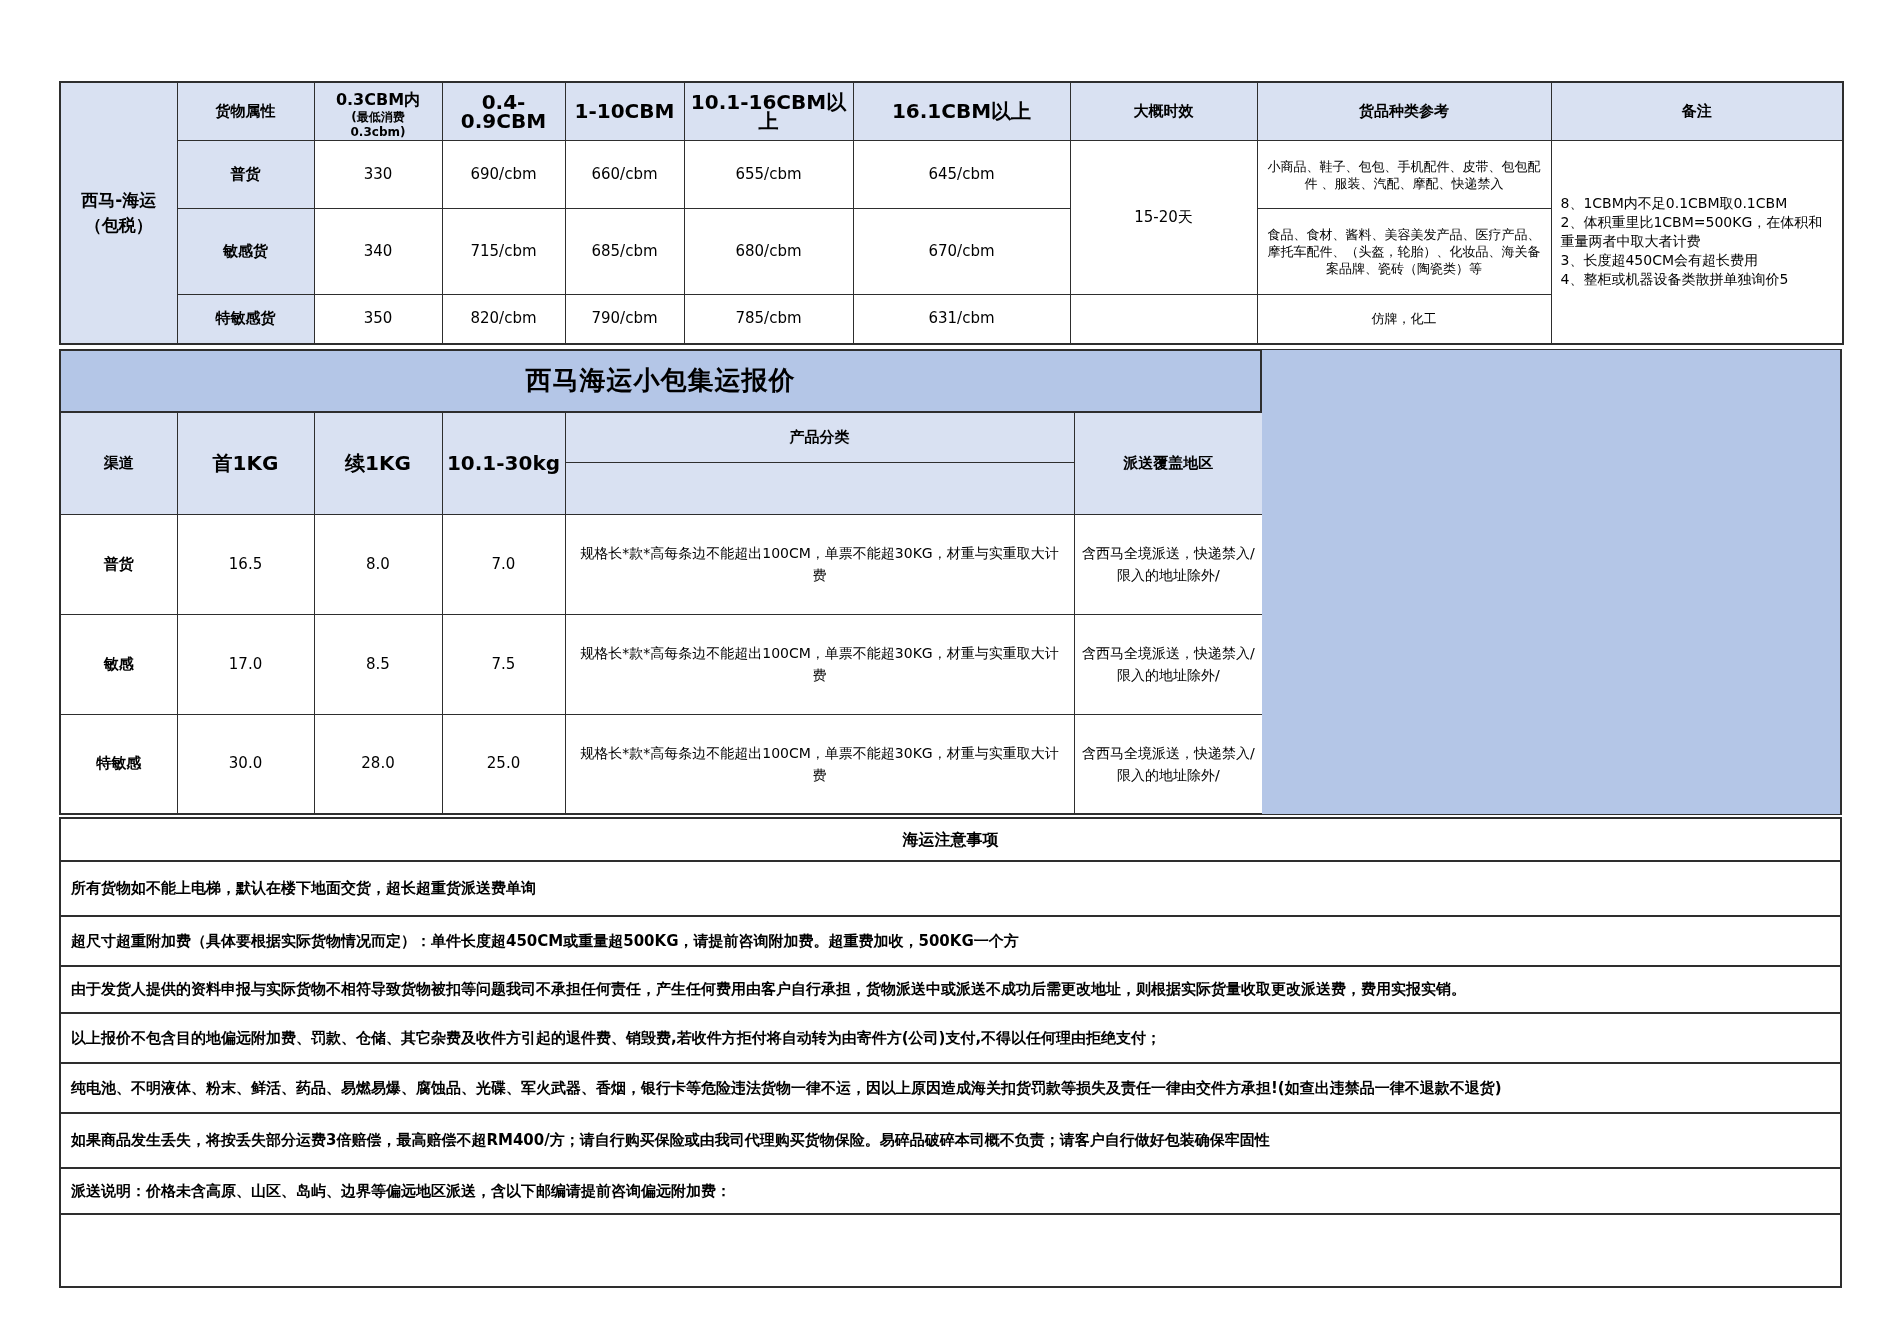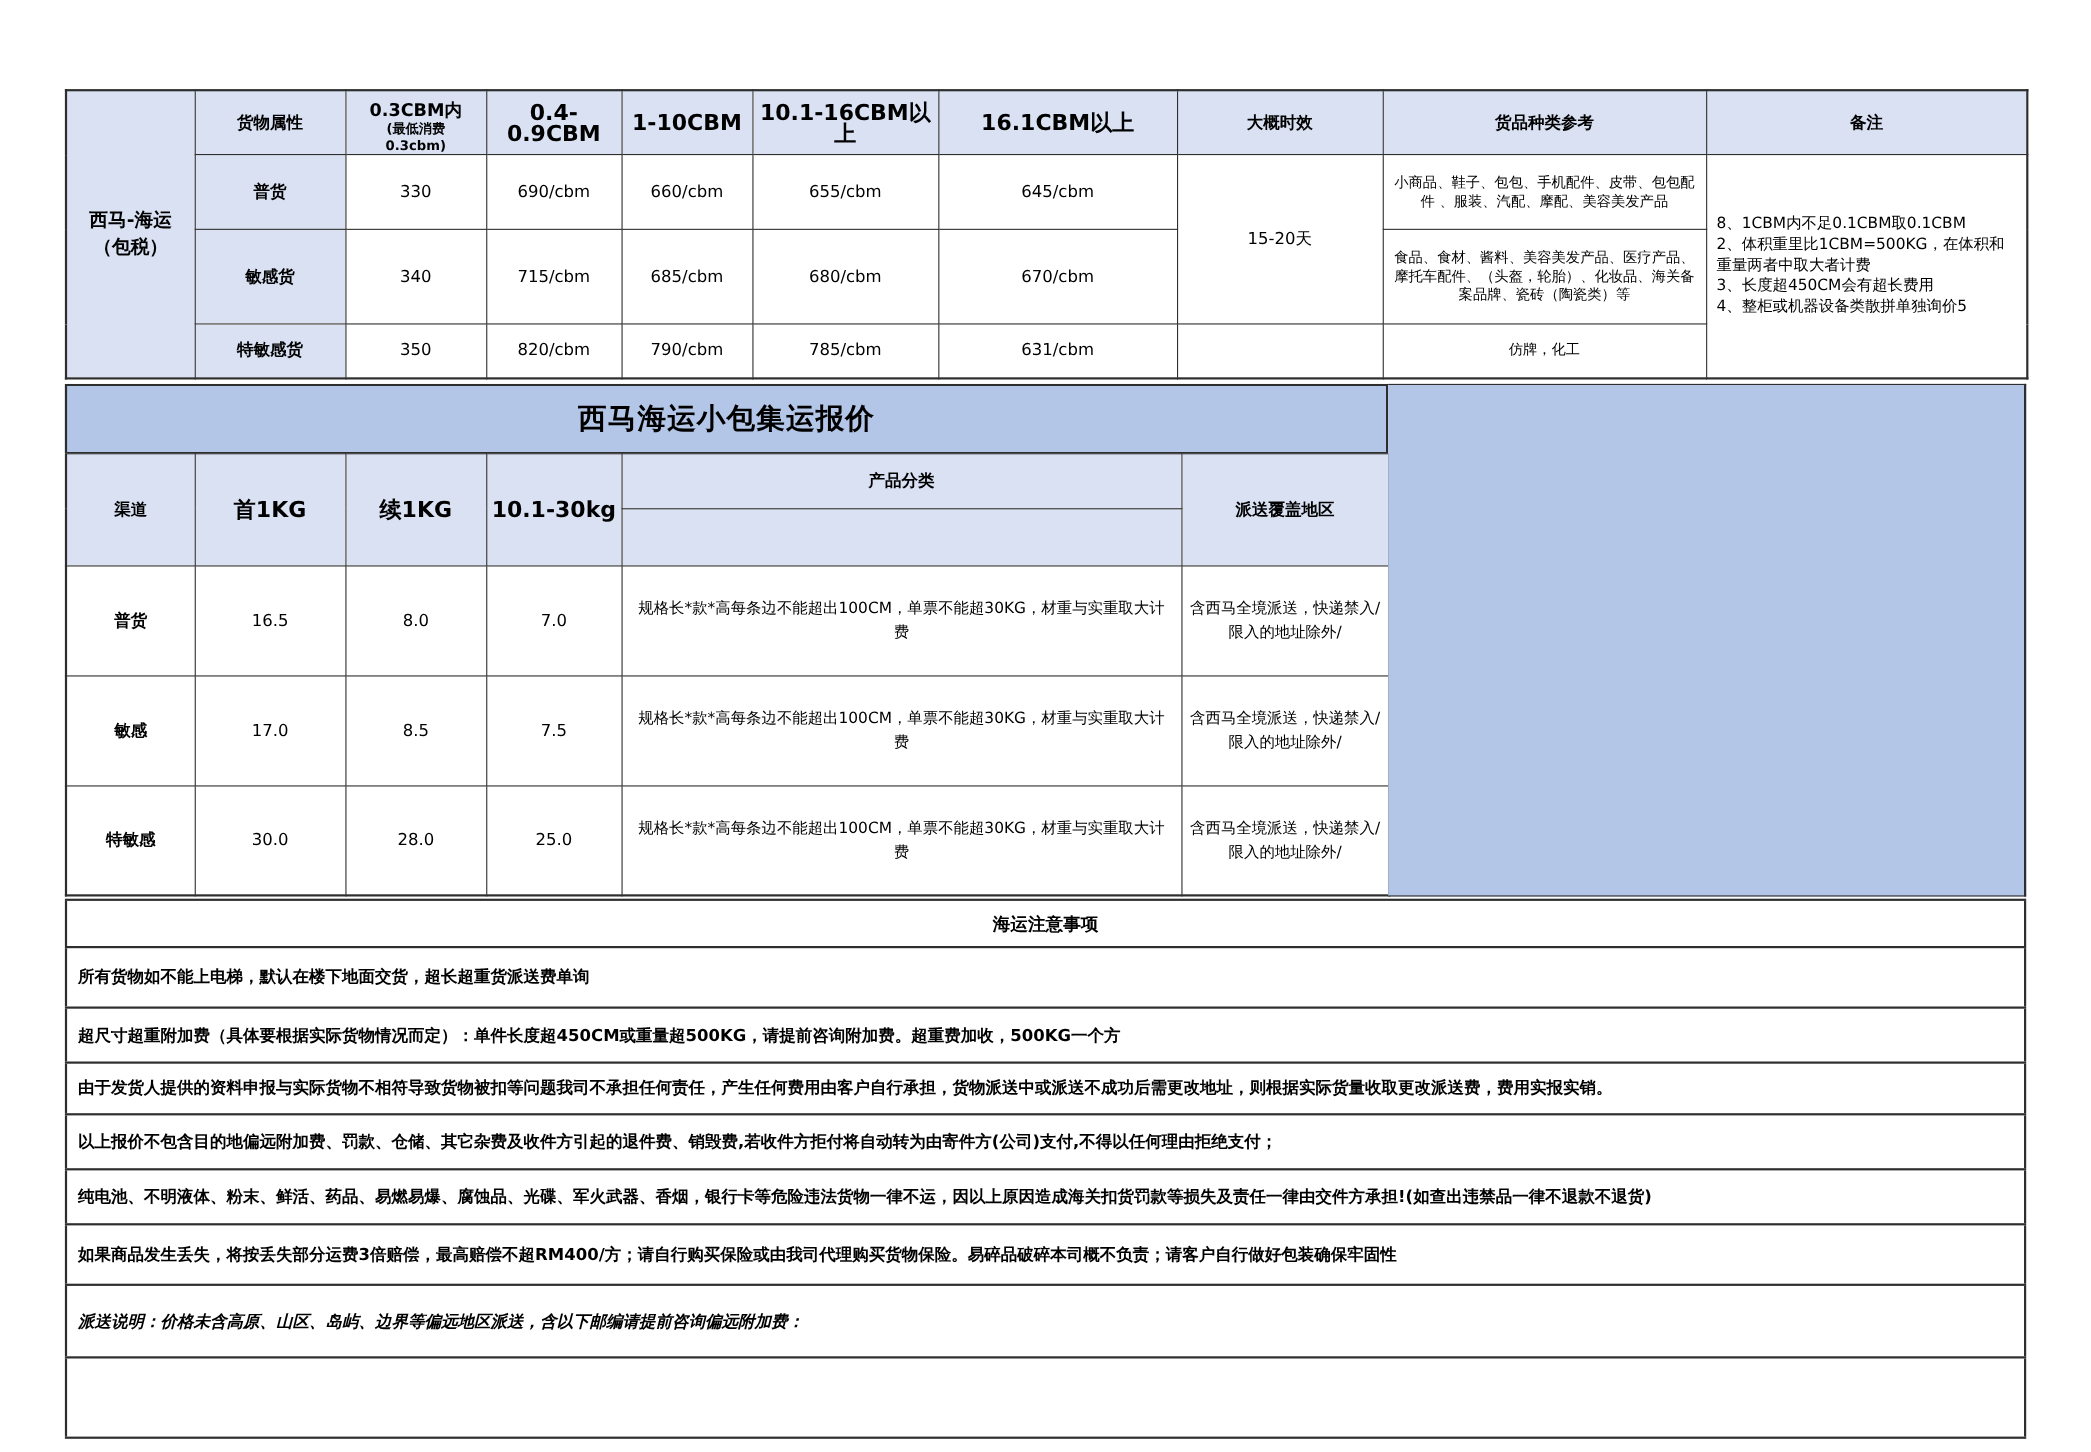--- a/index.html
+++ b/index.html
@@ -58,21 +58,21 @@
     border:1px solid var(--bd);border-left:none;border-right-width:2px;
   }
 
   
   .notes-table{width:1783px;border:2px solid var(--bd);margin-top:2px;padding-left:44px;}
   .notes-table td{border:1px solid var(--bd);border-top-width:2px;border-bottom-width:2px;}
   .note-title{font-weight:bold;font-size:16px;}
   .note-item{text-align:left;font-weight:bold;font-size:15px;padding:2px 10px;}
   .tr-n0{height:43px;} .tr-n1{height:55px;} .tr-n2{height:50px;}
   .tr-n3{height:47px;} .tr-n4{height:50px;} .tr-n5{height:50px;}
-  .tr-n6{height:55px;} .tr-n7{height:66px;font-style:italic;} .tr-n8{height:73px;}
+  .tr-n6{height:55px;} .tr-n7{height:46px;} .tr-n8{height:73px;}
 </style>
 </head>
 <body>
 
 <div class="page">
   <div class="sheet">
 
     <table class="top-table">
       <colgroup>
         <col style="width:117px">
@@ -108,21 +108,21 @@
       </tr>
 
       <tr class="tr-r1">
         <td class="blue rowlabel">普货</td>
         <td>330</td>
         <td>690/cbm</td>
         <td>660/cbm</td>
         <td>655/cbm</td>
         <td>645/cbm</td>
         <td rowspan="2">15-20天</td>
-        <td class="cat">小商品、鞋子、包包、手机配件、皮带、包包配件 、服装、汽配、摩配、美容美发产品</td>
+        <td class="cat">小商品、鞋子、包包、手机配件、皮带、包包配件 、服装、汽配、摩配、快递禁入</td>
         <td class="remark" rowspan="3">
           <div>8、1CBM内不足0.1CBM取0.1CBM</div>
           <div>2、体积重里比1CBM=500KG，在体积和重量两者中取大者计费</div>
           <div>3、长度超450CM会有超长费用</div>
           <div>4、整柜或机器设备类散拼单独询价5</div>
         </td>
       </tr>
 
       <tr class="tr-r2">
         <td class="blue rowlabel">敏感货</td>

